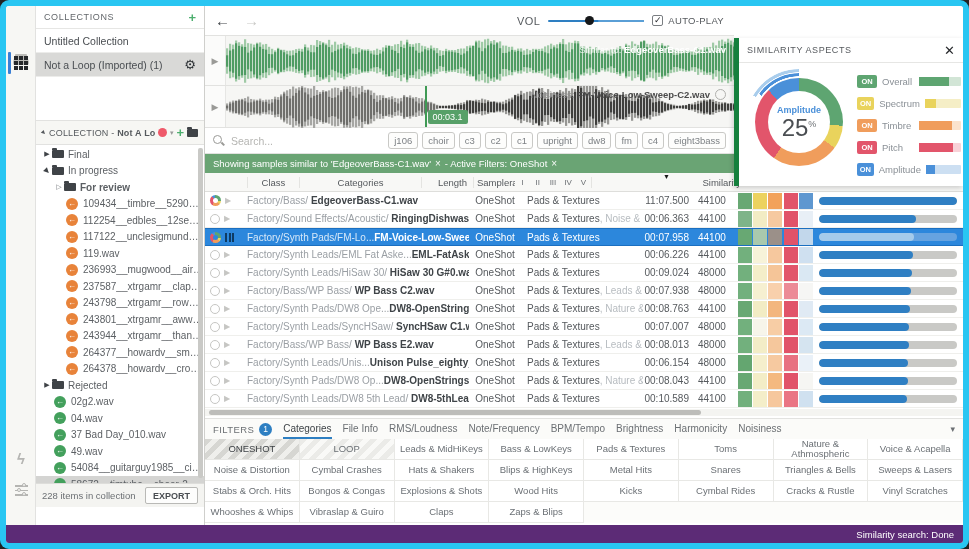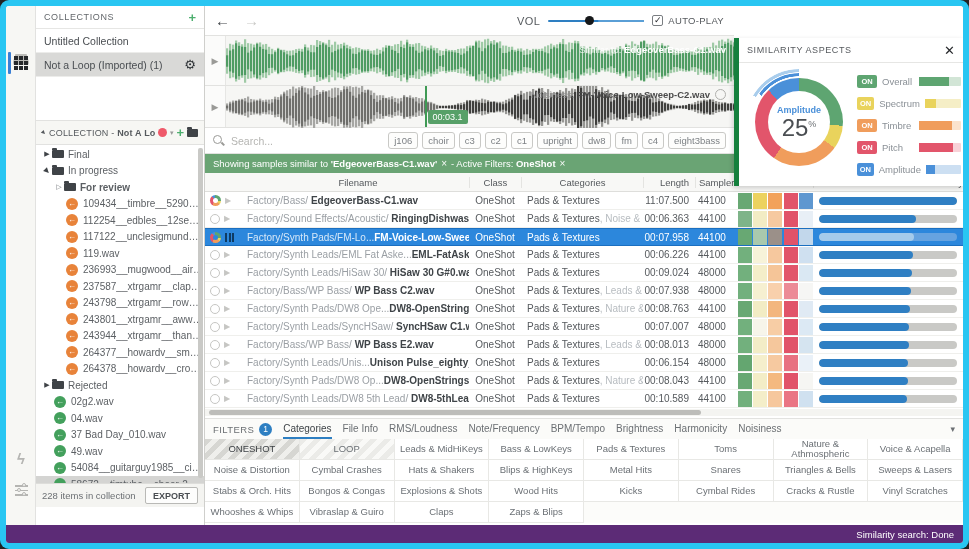--- a/index.html
+++ b/index.html
@@ -85,21 +85,21 @@
 
   #search-row { position:absolute; top:122px; left:0; width:529px; height:26px; border-bottom:1px solid #e2e2e0; display:flex; align-items:center; padding:0 8px; background:#fff; }
   .mag { position:relative; width:11px; height:11px; margin-right:7px; }
   .mag:before { content:""; position:absolute; left:0; top:0; width:7px; height:7px; border:1.5px solid #9a9a97; border-radius:50%; }
   .mag:after { content:""; position:absolute; left:7.5px; top:7.5px; width:4px; height:1.5px; background:#9a9a97; transform:rotate(45deg); }
   #search-placeholder { flex:1; font-size:10.5px; color:#b5b5b2; }
   #tags { display:flex; gap:4px; }
   .tag { font-size:9.5px; color:#7d8185; border:1px solid #c9c9c6; border-radius:3px; padding:2px 5px; background:#fdfdfc; white-space:nowrap; }
 
   #banner { position:absolute; top:148px; left:0; width:758px; height:19px; background:#6aa474; color:#fff; display:flex; align-items:center; padding:0 8px; font-size:9.5px; }
-  #banner b { font-weight:bold; }
+  #banner b { font-weight:normal; }
   #banner .x { margin:0 4px; font-size:10px; opacity:.95; }
   #banner .spacer { flex:1; }
   #banner .reset { font-size:9.5px; color:#eaf3ec; }
 
   #table-header { position:absolute; top:167px; left:0; width:758px; height:19px; background:#f8f8f6; border-bottom:1px solid #dededb; display:flex; align-items:center; font-size:9.5px; color:#55595d; }
   .col-icons { width:42px; } .col-file { width:222px; text-align:center; } .col-class { width:52px; text-align:center; border-left:1px solid #e4e4e1; }
   .col-cat { width:122px; text-align:center; border-left:1px solid #e4e4e1; } .col-len { width:52px; text-align:right; padding-right:6px; border-left:1px solid #e4e4e1; }
   .col-rate { width:42px; overflow:hidden; white-space:nowrap; border-left:1px solid #e4e4e1; padding-left:3px; }
   .col-cells { width:76px; display:flex; } .col-cells span { width:15.2px; text-align:center; font-size:8px; color:#6b6f73; }
   .col-sim { width:150px; text-align:right; position:relative; border-left:1px solid #e4e4e1; }
@@ -1060,21 +1060,20 @@
       <span>Showing samples similar to </span>&nbsp;<b>'EdgeoverBass-C1.wav'</b>
       <span class="x">×</span>
       <span>- Active Filters:</span>&nbsp;<b>OneShot</b>
       <span class="x">×</span>
       <span class="spacer"></span>
       <span class="reset">Reset All Filters</span>
     </div>
 
     <div id="table-header">
       <div class="col-icons"></div>
-      <div class="col-file">Filename</div>
       <div class="col-class">Class</div>
       <div class="col-cat">Categories</div>
       <div class="col-len">Length</div>
       <div class="col-rate">Samplerate</div>
       <div class="col-cells" id="aspect-letters">
             <span>I</span>
             <span>II</span>
             <span>III</span>
             <span>IV</span>
             <span>V</span>

